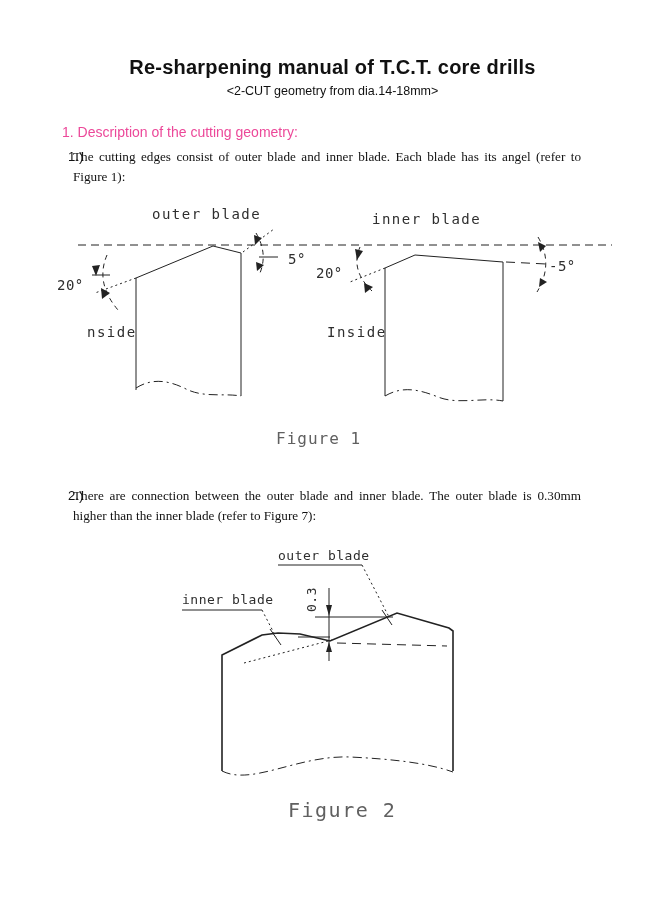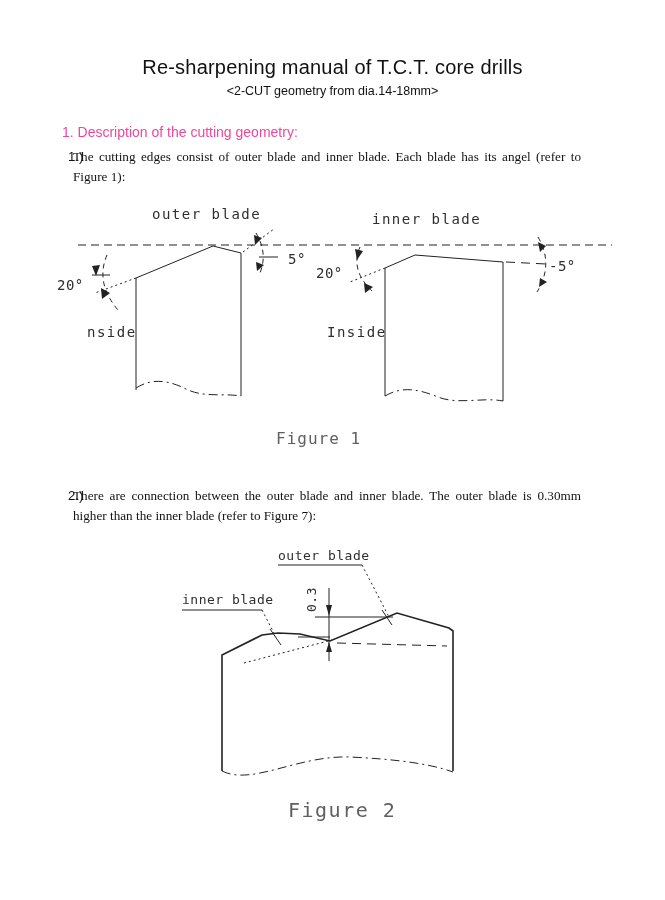--- a/index.html
+++ b/index.html
@@ -7,21 +7,21 @@
     position:relative;
     width:665px;height:900px;
     background:#ffffff;
     margin:0 auto;
     font-family:"Liberation Sans", sans-serif;
     color:#141414;
     overflow:hidden;
   }
   .title{
     position:absolute;top:56px;left:0;width:665px;
-    text-align:center;font-size:20px;font-weight:400;
+    text-align:center;font-size:20px;font-weight:700;
     letter-spacing:0.2px;color:#111;
   }
   .subtitle{
     position:absolute;top:84px;left:0;width:665px;
     text-align:center;font-size:12.5px;font-weight:400;color:#111;
   }
   .heading{
     position:absolute;top:124px;left:62px;
     font-size:14px;color:#ec4899;
   }

